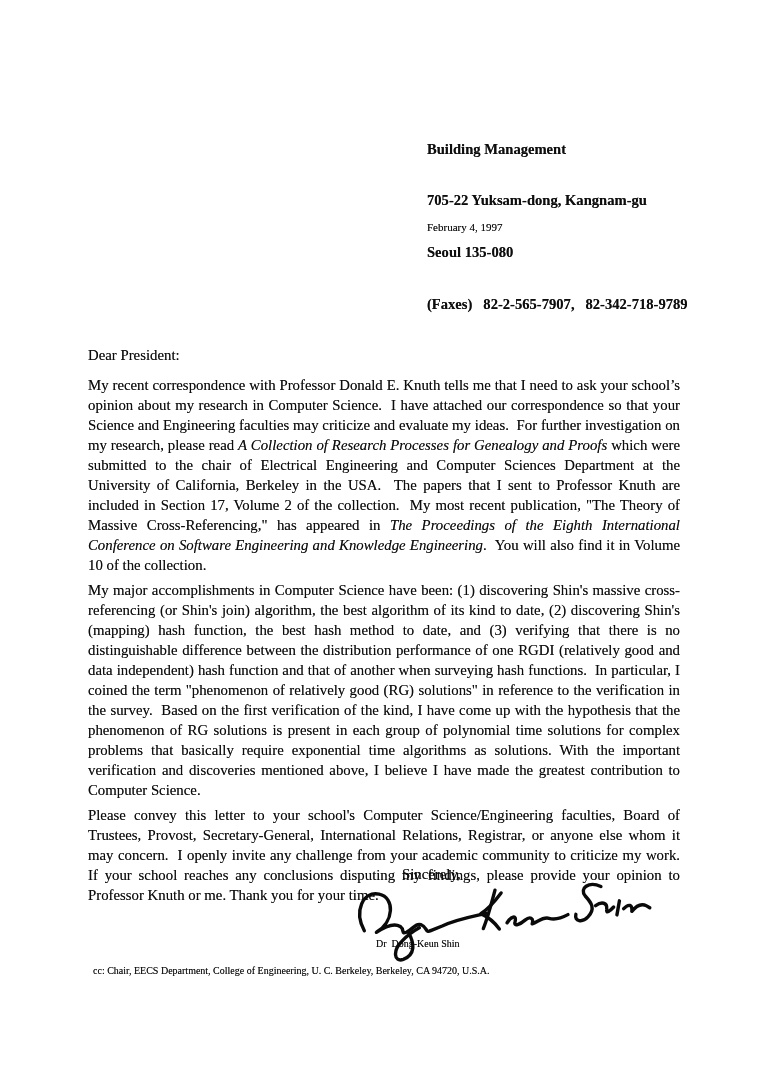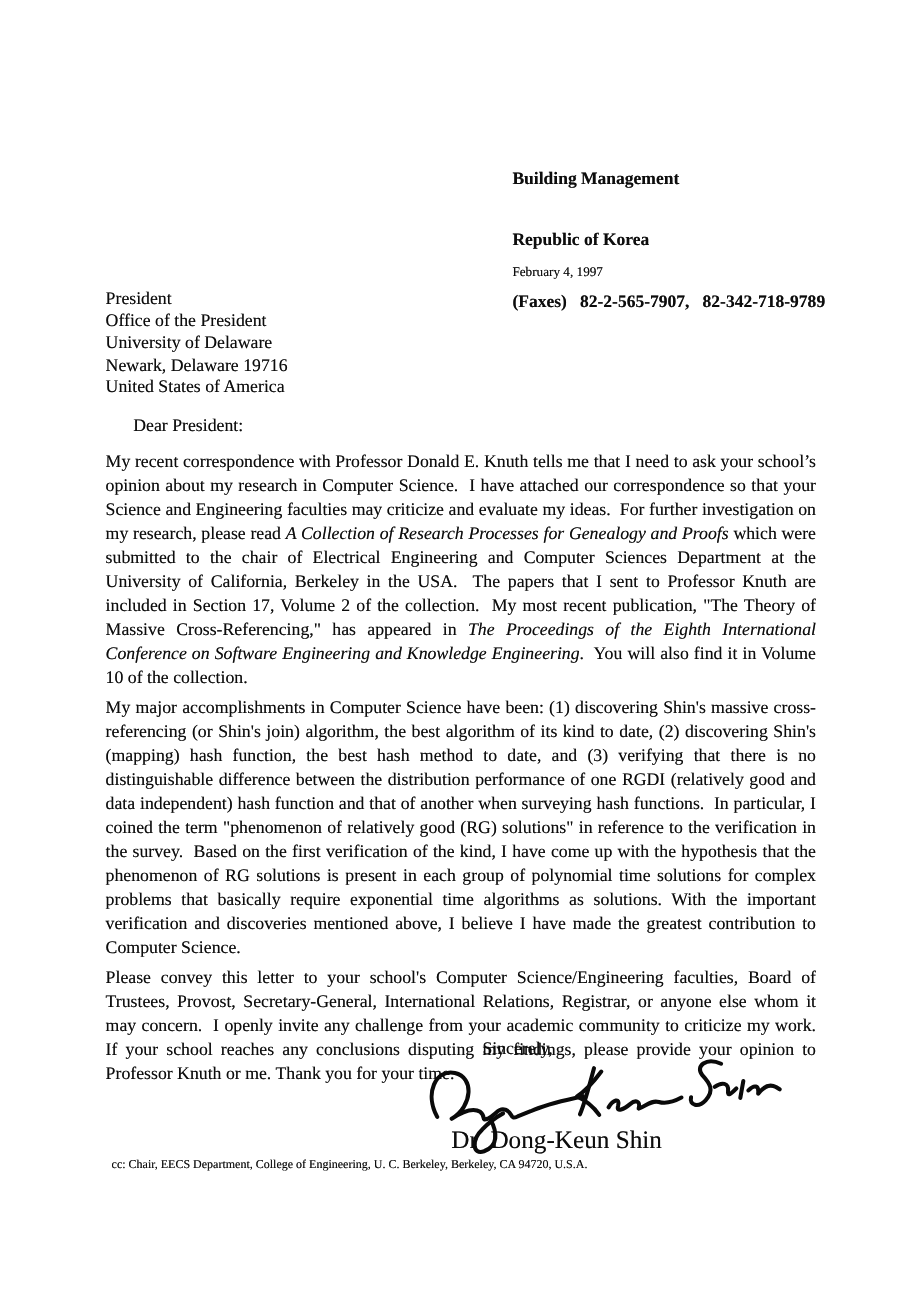--- a/index.html
+++ b/index.html
@@ -31,21 +31,21 @@
 
   .date { left: 427px; top: 221px; font-size: 11px; }
 
   .recipient {
     left: 88px; top: 240px;
     font-size: 14.8px;
     line-height: 18.6px;
   }
   .recipient .line { display: block; }
 
-  .salutation { left: 88px; top: 347px; font-size: 14.8px; margin-left: 23px; }
+  .salutation { left: 88px; top: 347px; font-size: 14.8px; }
 
   .body-text {
     left: 88px; top: 375px;
     width: 592px;
     font-size: 14.8px;
     line-height: 20px;
     text-align: justify;
     text-justify: inter-word;
   }
   .body-text p {
@@ -55,44 +55,38 @@
   .body-text em { }
 
   .sincerely { left: 402px; top: 866px; font-size: 14.8px; }
 
   .signature {
     left: 350px; top: 876px;
     width: 302px; height: 86px;
   }
   .signature svg { display: block; }
 
-  .typed-name { left: 376px; top: 938px; font-size: 21px; white-space: pre; }
+  .typed-name { left: 376px; top: 938px; font-size: 10px; white-space: pre; }
 
   .cc { left: 93px; top: 965px; font-size: 10px; white-space: pre; }
 </style>
 </head>
 <body>
 
 <div class="page">
 
   <div class="abs sender">
     <span class="line">Building Management</span>
-    <span class="line">Republic of Korea</span>
+    <span class="line">705-22 Yuksam-dong, Kangnam-gu</span>
+    <span class="line">Seoul 135-080</span>
     <span class="line fax">(Faxes)   82-2-565-7907,   82-342-718-9789</span>
   </div>
 
   <div class="abs date">February 4, 1997</div>
 
-  <div class="abs recipient">
-    <span class="line">President</span>
-    <span class="line">Office of the President</span>
-    <span class="line">University of Delaware</span>
-    <span class="line">Newark, Delaware 19716</span>
-    <span class="line">United States of America</span>
-  </div>
 
   <div class="abs salutation">Dear President:</div>
 
   <div class="abs body-text">
     <p><span>My recent correspondence with Professor Donald E. Knuth tells me that I need to ask your school’s opinion about my research in Computer Science.  I have attached our correspondence so that your Science and Engineering faculties may criticize and evaluate my ideas.  For further investigation on my research, please read </span><em>A Collection of Research Processes for Genealogy and Proofs</em><span> which were submitted to the chair of Electrical Engineering and Computer Sciences Department at the University of California, Berkeley in the USA.  The papers that I sent to Professor Knuth are included in Section 17, Volume 2 of the collection.  My most recent publication, "The Theory of Massive Cross-Referencing," has appeared in </span><em>The Proceedings of the Eighth International Conference on Software Engineering and Knowledge Engineering</em><span>.  You will also find it in Volume 10 of the collection.</span></p>
     <p><span>My major accomplishments in Computer Science have been: (1) discovering Shin's massive cross-referencing (or Shin's join) algorithm, the best algorithm of its kind to date, (2) discovering Shin's (mapping) hash function, the best hash method to date, and (3) verifying that there is no distinguishable difference between the distribution performance of one RGDI (relatively good and data independent) hash function and that of another when surveying hash functions.  In particular, I coined the term "phenomenon of relatively good (RG) solutions" in reference to the verification in the survey.  Based on the first verification of the kind, I have come up with the hypothesis that the phenomenon of RG solutions is present in each group of polynomial time solutions for complex problems that basically require exponential time algorithms as solutions. With the important verification and discoveries mentioned above, I believe I have made the greatest contribution to Computer Science.</span></p>
     <p><span>Please convey this letter to your school's Computer Science/Engineering faculties, Board of Trustees, Provost, Secretary-General, International Relations, Registrar, or anyone else whom it may concern.  I openly invite any challenge from your academic community to criticize my work.  If your school reaches any conclusions disputing my findings, please provide your opinion to Professor Knuth or me. Thank you for your time.</span></p>
   </div>
 
   <div class="abs sincerely">Sincerely,</div>

